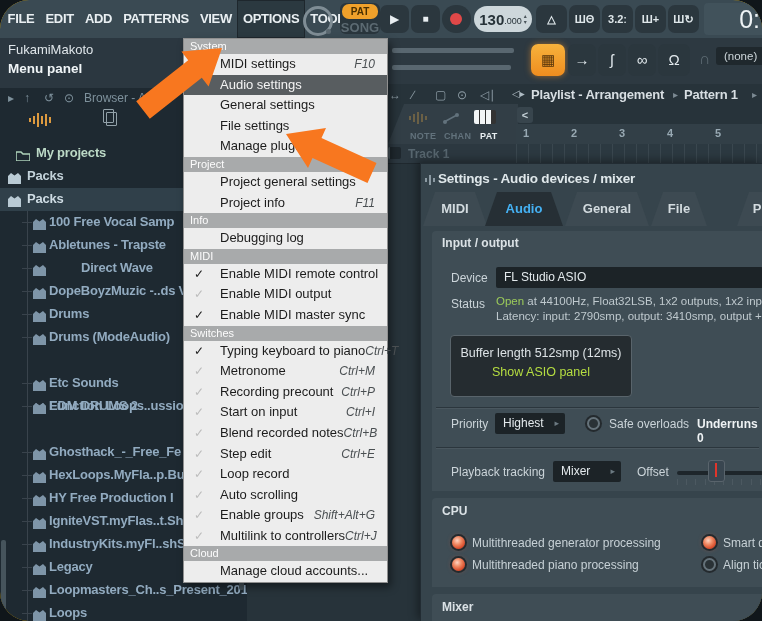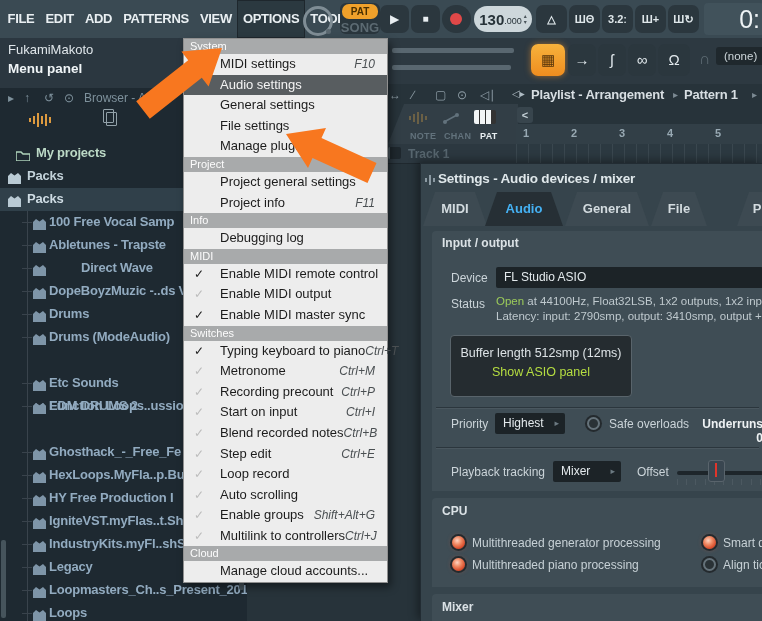--- a/index.html
+++ b/index.html
@@ -1,17 +1,17 @@
 <!DOCTYPE html>
 <html><head>
 <meta charset="utf-8">
 <style>
   html,body{margin:0;padding:0;background:#10161a;}
   #app{position:relative;width:762px;height:621px;overflow:hidden;
-       font-family:"Liberation Sans",sans-serif;background:#eab308;
+       font-family:"Liberation Sans",sans-serif;background:#eab308;border-radius:29px;
        -webkit-font-smoothing:antialiased;}
   .abs{position:absolute;}
   
   .menubar{left:0;top:0;width:762px;height:38px;background:#3a4a53;border-bottom:1px solid #222c33;}
   .mb-items{left:2px;top:0;height:38px;display:flex;align-items:center;}
   .mb-item{color:#e9eff2;font-weight:bold;font-size:13px;letter-spacing:-.3px;
            padding:0 5.5px;line-height:38px;height:38px;cursor:default;}
   .mb-item.active{background:#2b3940;box-shadow:inset 0 0 0 1px #1e272d;}
   .knob{left:303px;top:6px;width:24px;height:24px;border-radius:50%;border:3px solid #7f8d95;}
   .knob::after{content:"";position:absolute;right:-1px;bottom:-1px;width:5px;height:5px;border-radius:50%;background:#5a676f;}
@@ -94,21 +94,21 @@
   .green{color:#9ccb5a;}
   .bufferbox{left:18px;top:104px;width:180px;height:60px;background:#252c30;border:1px solid #59646b;border-radius:4px;text-align:center;}
   .bufferbox .b1{margin-top:10px;color:#dde3e6;font-size:12.5px;}
   .bufferbox .b2{margin-top:5px;color:#b5dd41;font-size:12.5px;}
   .divider{position:absolute;left:4px;width:323px;height:1px;background:#2b363d;border-bottom:1px solid #4a575f;}
   .led{position:absolute;width:13px;height:13px;border-radius:50%;
        background:radial-gradient(circle at 40% 35%,#ffd3c0 0%,#f08a64 35%,#d84b2a 70%,#9c3018 100%);
        box-shadow:0 0 0 2px #242a2e,0 0 5px rgba(240,100,60,.5);}
   .led.off{background:#2a3236;box-shadow:0 0 0 2px #242a2e,inset 0 0 0 2px #65727a;}
   .opt-lbl{position:absolute;color:#c7d1d6;font-size:12px;white-space:nowrap;}
-  .bold-white{color:#eef2f4;font-weight:bold;font-size:12px;text-align:right;}
+  .bold-white{color:#eef2f4;font-weight:bold;font-size:12px;}
   .slider-track{left:245px;top:240px;width:86px;height:4px;background:#1e262b;border-radius:2px;}
   .slider-thumb{left:276px;top:229px;width:15px;height:20px;background:#394650;border:1px solid #59646c;border-radius:3px;}
   .slider-thumb::after{content:"";position:absolute;left:6px;top:2px;width:2px;height:14px;background:#e0352b;}
   .tick{position:absolute;top:248px;width:1px;height:6px;background:#4c5961;}
   
   .menu{left:183px;top:38px;width:203px;background:#ededed;border:1px solid #8f8f8f;
         box-shadow:3px 4px 8px rgba(0,0,0,.45);z-index:50;display:flex;flex-direction:column;}
   .m-header{height:15px;background:#a8aaab;color:#fcfcfc;font-size:11px;line-height:15px;padding-left:6px;}
   .m-item{position:relative;height:20.6px;color:#1c1c1c;font-size:13px;line-height:20.6px;
           display:flex;align-items:center;}

